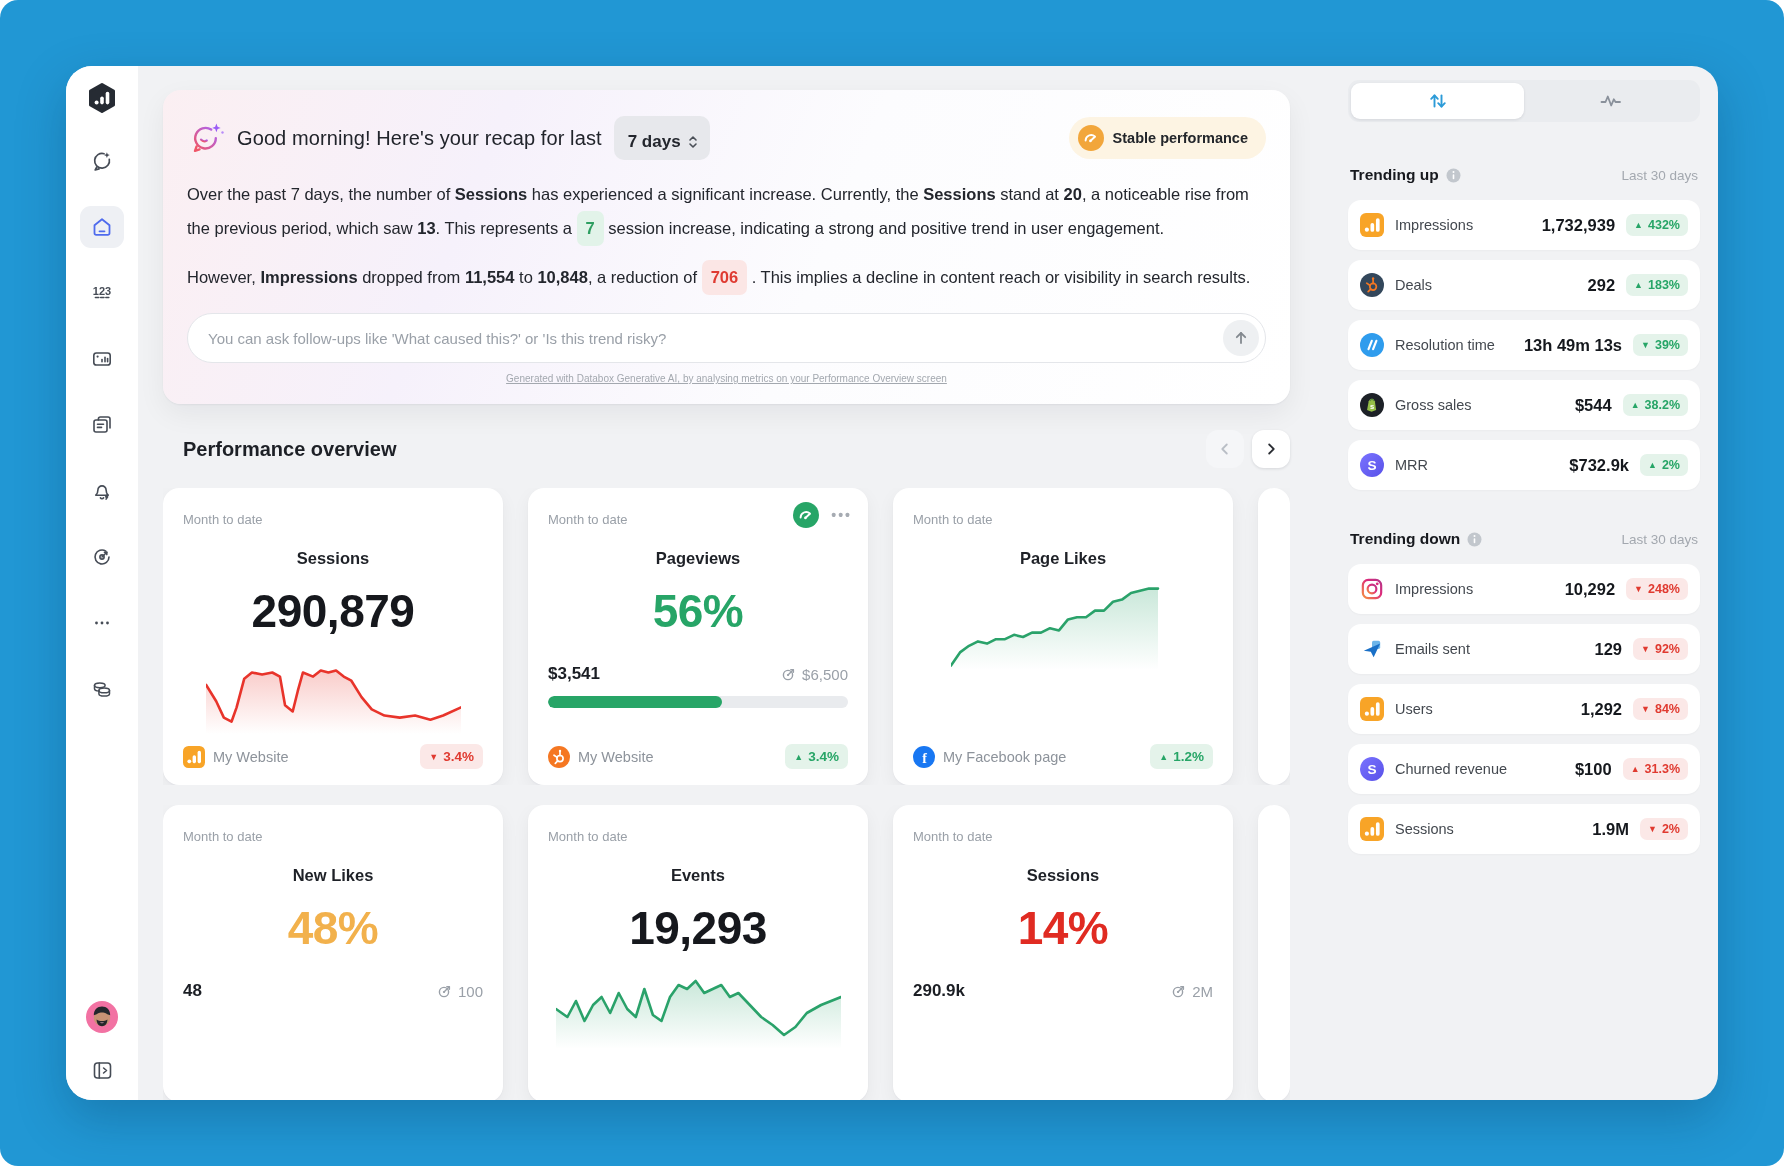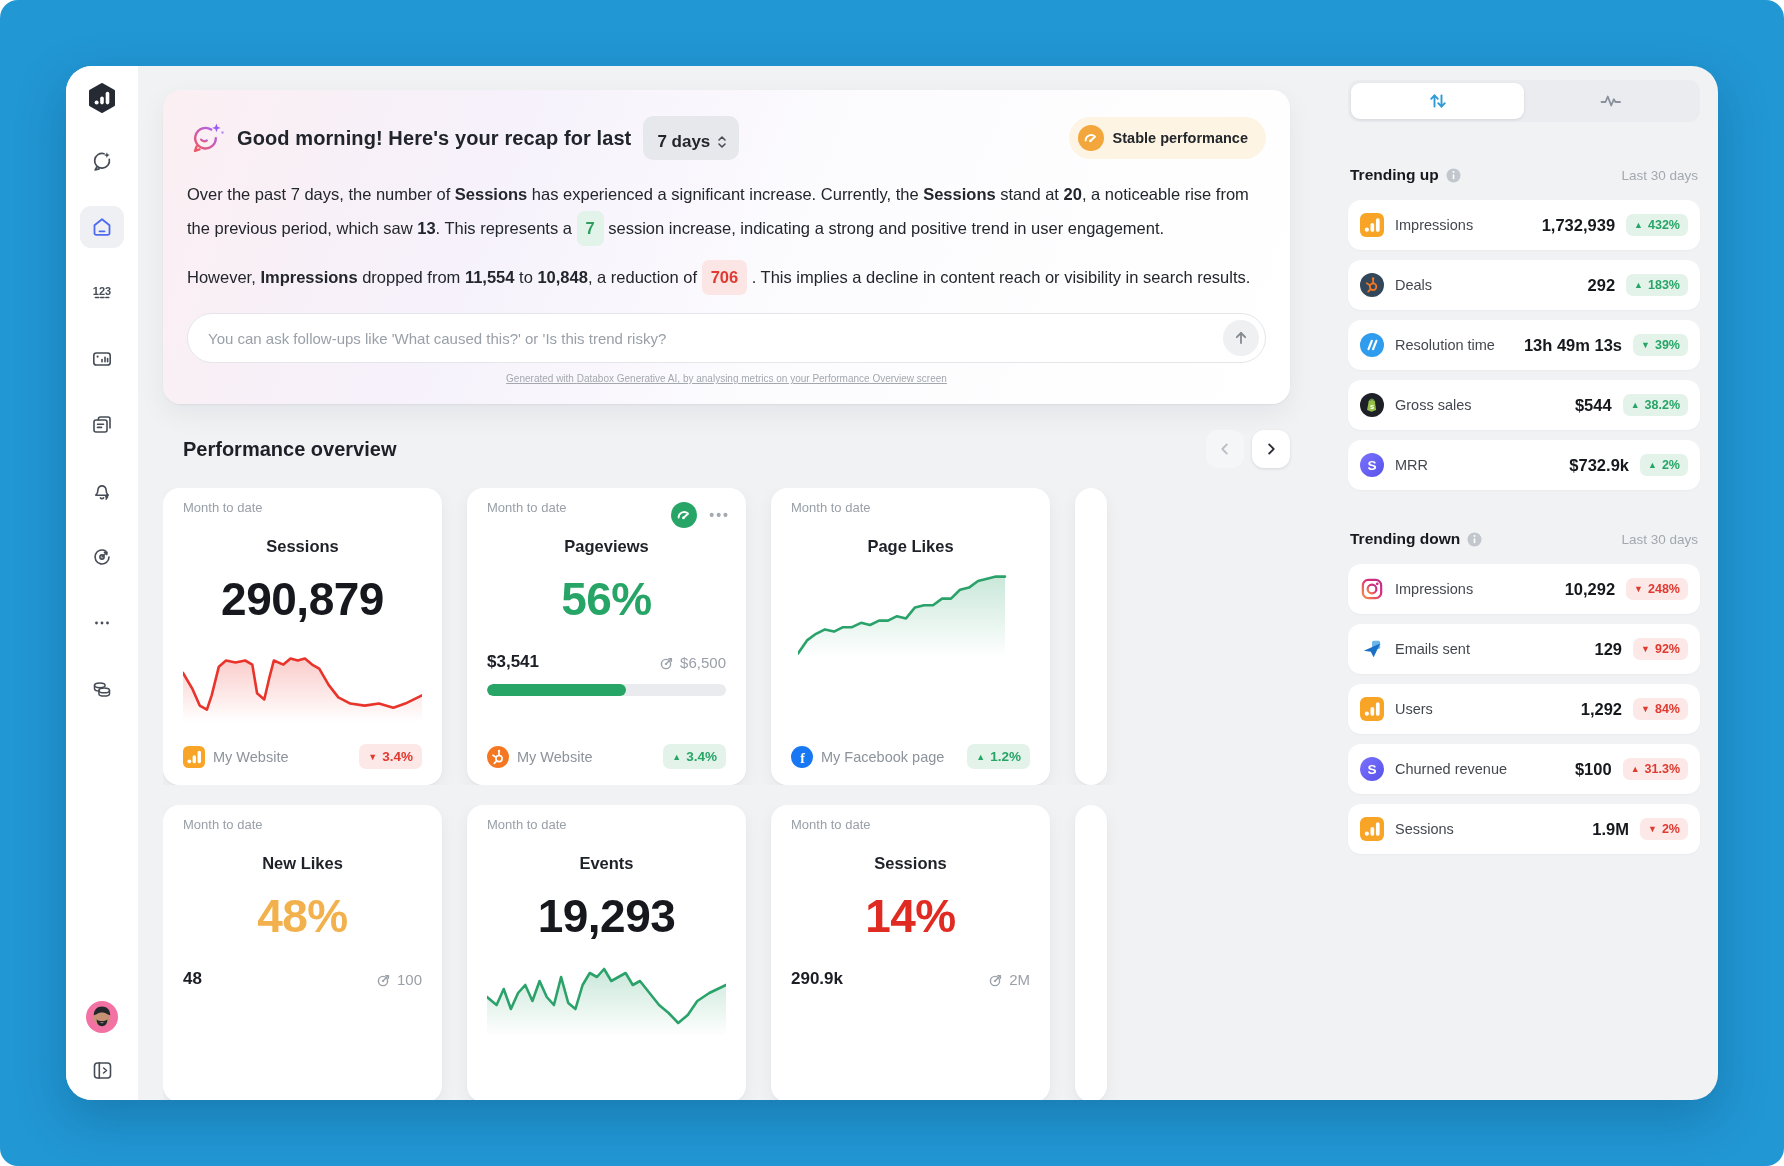--- a/index.html
+++ b/index.html
@@ -24,21 +24,21 @@
 
   
   .main { flex:1; padding:24px 26px 0 25px; min-width:0; }
 
   .recap-card {
     background:linear-gradient(112deg,#fbeff2 0%, #f6f1fb 28%, #fcfcfe 58%, #ffffff 100%);
     border-radius:18px; padding:26px 24px 20px 24px; width:1127px;
     box-shadow:0 1px 2px rgba(16,24,40,.05), 0 10px 28px rgba(16,24,40,.06);
   }
   .recap-head { display:flex; align-items:center; gap:12px; }
-  .recap-title { font-size:20px; font-weight:700; color:#21242b; letter-spacing:.1px; }
+  .recap-title { font-size:20px; font-weight:400; color:#21242b; letter-spacing:.1px; }
   .period-pill { display:flex; align-items:center; gap:7px; background:#e7e8ec; border-radius:10px; padding:16px 12px 8px 14px; font-size:17px; font-weight:700; color:#23262d; cursor:pointer; }
   .status-badge { margin-left:auto; display:flex; align-items:center; gap:9px; background:#fdf4e3; border-radius:999px; padding:8px 18px 8px 9px; font-size:14.5px; font-weight:700; color:#23262b; }
   .recap-body { margin-top:18px; font-size:16.5px; color:#23262d; line-height:33px; }
   .recap-body p + p { margin-top:14px; }
   .recap-body b { font-weight:700; }
   .pill { display:inline-block; padding:1px 9px; border-radius:7px; font-weight:700; }
   .pill.green { background:#e2f3e9; color:#2d9e60; }
   .pill.red { background:#fbe6e5; color:#df3b32; }
   .ask-row { margin-top:18px; position:relative; }
   .ask-input { width:100%; height:50px; border:1px solid #e4e6ea; border-radius:26px; background:#fff; padding:0 62px 0 20px; font-size:15px; color:#3a3f46; font-family:"Liberation Sans",sans-serif; outline:none; }
@@ -49,35 +49,35 @@
 
   .section-row { width:1127px; margin-top:26px; display:flex; align-items:center; }
   .section-title { font-size:20px; font-weight:700; color:#1d2026;margin-left:20px; }
   .carousel-btns { margin-left:auto; display:flex; gap:8px; }
   .car-btn { width:38px; height:38px; border-radius:12px; border:none; display:flex; align-items:center; justify-content:center; cursor:pointer; }
   .car-btn.prev { background:#f5f6f8; }
   .car-btn.next { background:#ffffff; box-shadow:0 1px 3px rgba(16,24,40,.12); }
 
   .cards-row { width:1127px; margin-top:20px; display:flex; gap:25px; overflow:hidden; }
   .card {
-    width:279px; flex-shrink:0; height:297px; background:#fff; border-radius:16px;
-    padding:12px 20px 16px; display:flex; flex-direction:column; position:relative;
+    width:340px; flex-shrink:0; height:297px; background:#fff; border-radius:16px;
+    padding:24px 20px 16px; display:flex; flex-direction:column; position:relative;
     box-shadow:0 1px 2px rgba(16,24,40,.04), 0 6px 18px rgba(16,24,40,.05); cursor:pointer;
   }
   .card.sliver { width:32px; padding:0; }
   .card-period { font-size:13px; color:#9aa0a8; }
   .card-topright { position:absolute; right:16px; top:14px; display:flex; align-items:center; gap:12px; }
   .dots-menu { color:#a6abb2; font-weight:700; letter-spacing:2px; font-size:14px; cursor:pointer; }
   .card-title { text-align:center; font-size:16.5px; font-weight:700; color:#1e2127; margin-top:22px; }
   .card-value { text-align:center; font-size:46px; font-weight:700; color:#16181d; margin-top:16px; letter-spacing:-.5px; }
   .card-value.green { color:#27a567; } .card-value.red { color:#e02b22; } .card-value.amber { color:#f2b14c; }
   .spark-wrap { margin-top:14px; display:flex; justify-content:center; }
   .goal-row { display:flex; align-items:center; margin-top:26px; }
   .goal-current { font-size:17px; font-weight:700; color:#1b1e24; }
-  .goal-target { margin-left:auto; display:flex; align-items:flex-end; gap:5px; font-size:15px; color:#9aa0a8; }
+  .goal-target { margin-left:auto; display:flex; align-items:flex-start; gap:5px; font-size:15px; color:#9aa0a8; }
   .progress { margin-top:12px; height:12px; border-radius:6px; background:#e9ebee; overflow:hidden; }
   .progress > div { height:100%; border-radius:6px; background:#27a567; }
   .card-footer { margin-top:auto; display:flex; align-items:center; gap:8px; }
   .source-name { font-size:14.5px; color:#8d939b; }
   .delta-badge { margin-left:auto; display:flex; align-items:center; gap:5px; font-size:13.5px; font-weight:700; padding:5px 9px; border-radius:7px; }
   .delta-badge .arr { font-size:9px; transform:translateY(-.5px); }
   .tone-good { background:#e4f3ea; color:#27a567; }
   .tone-bad { background:#fbe8e7; color:#e03a30; }
 
   

